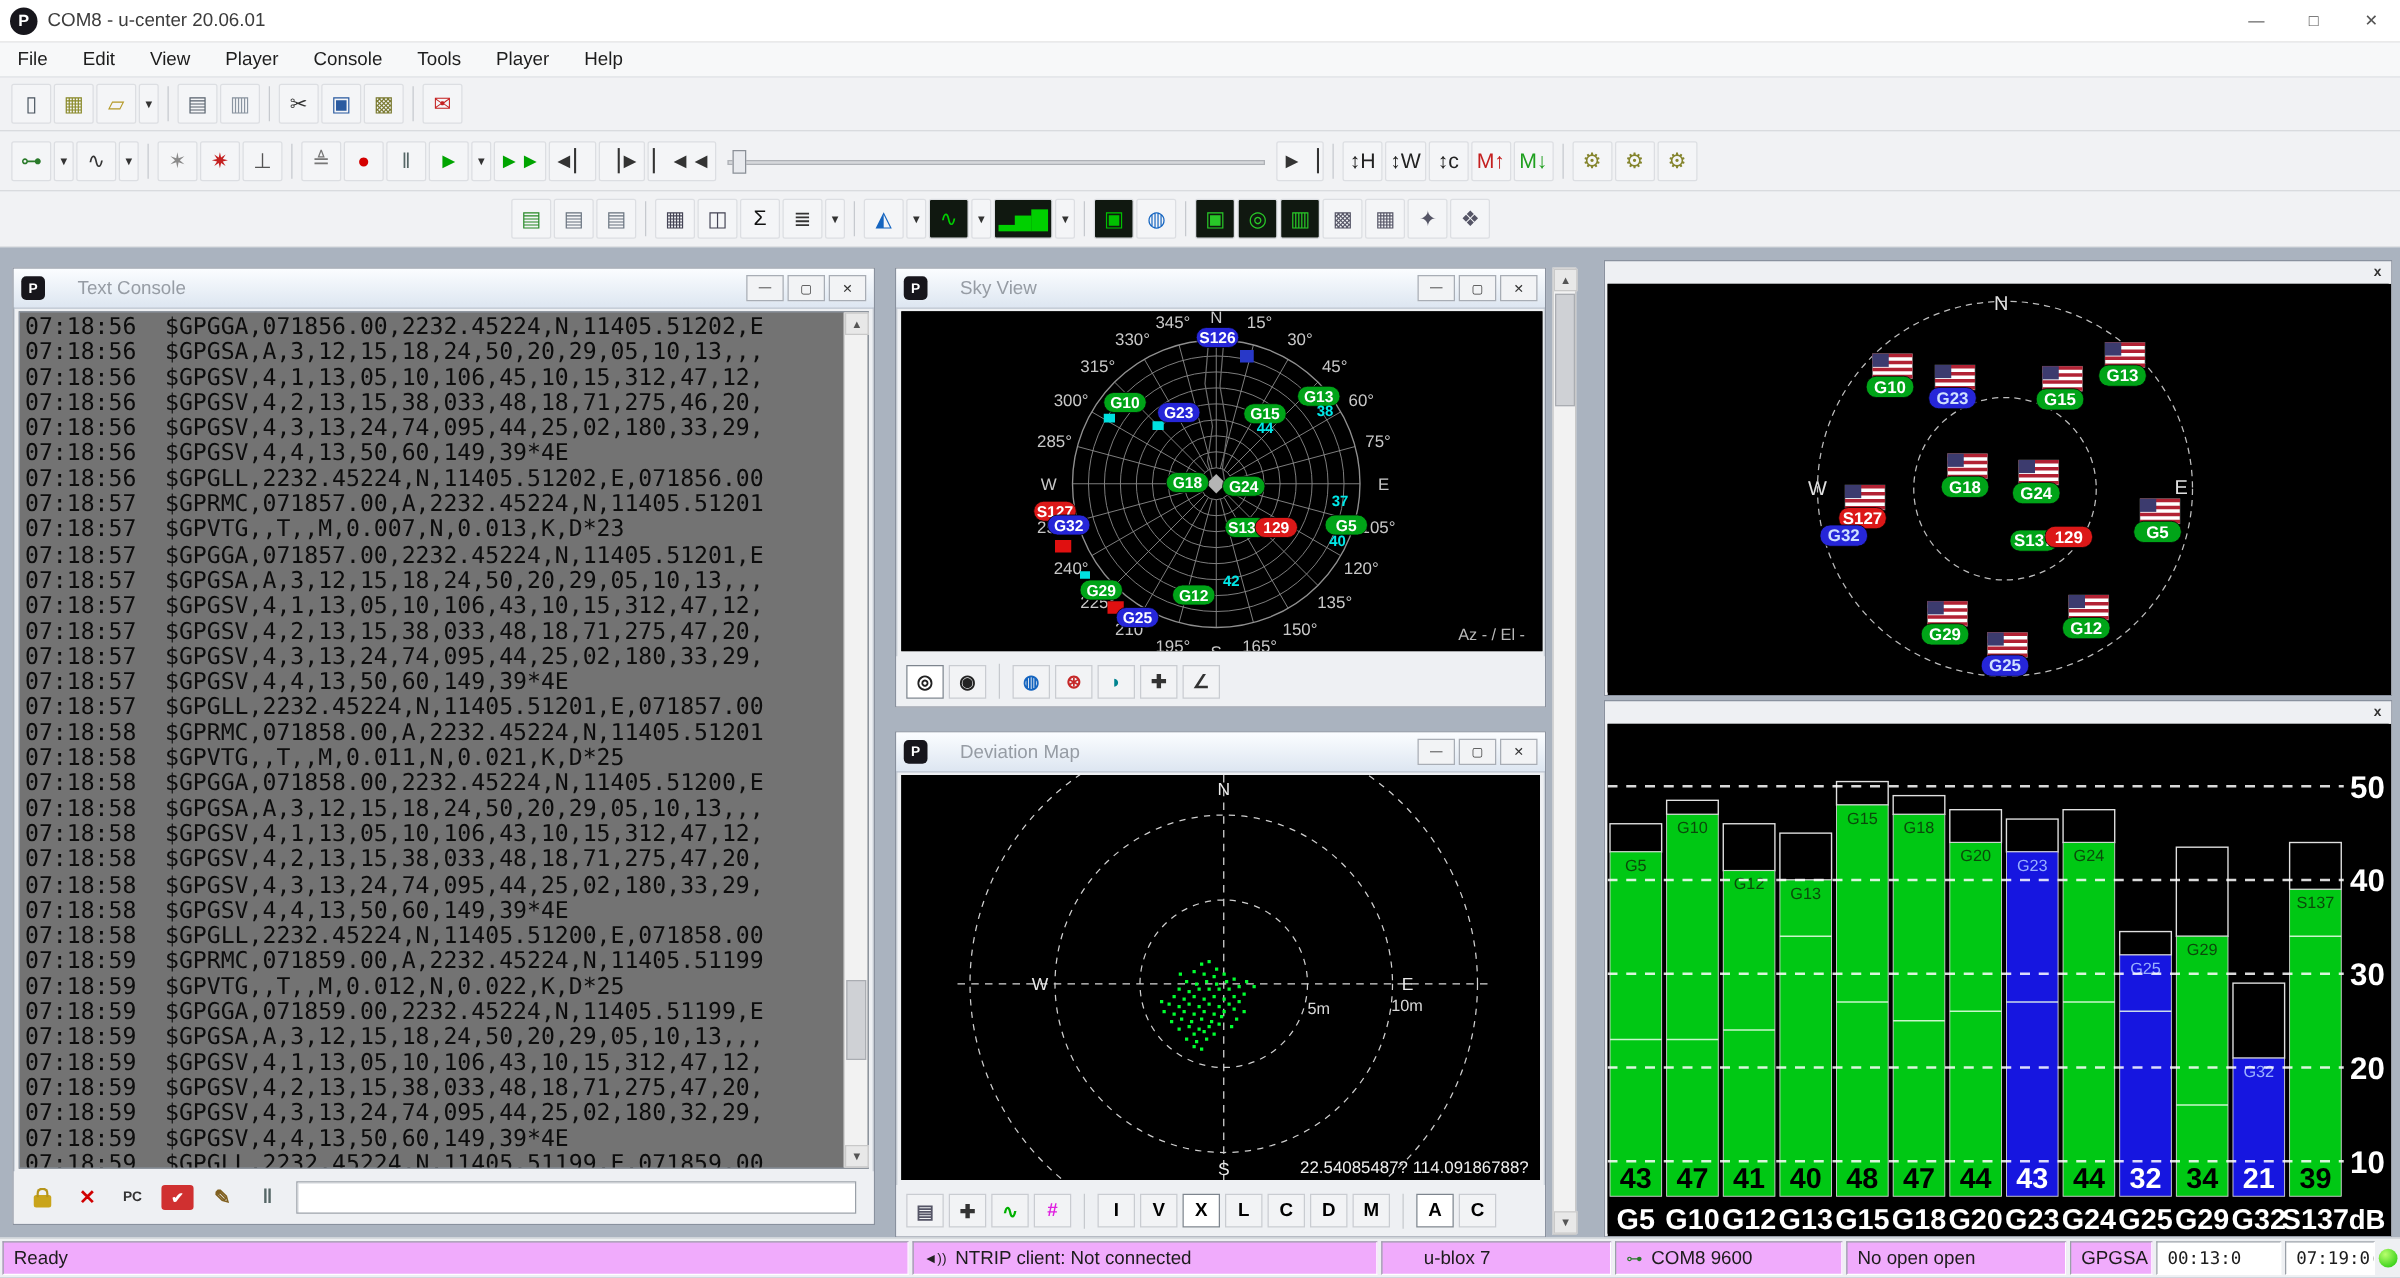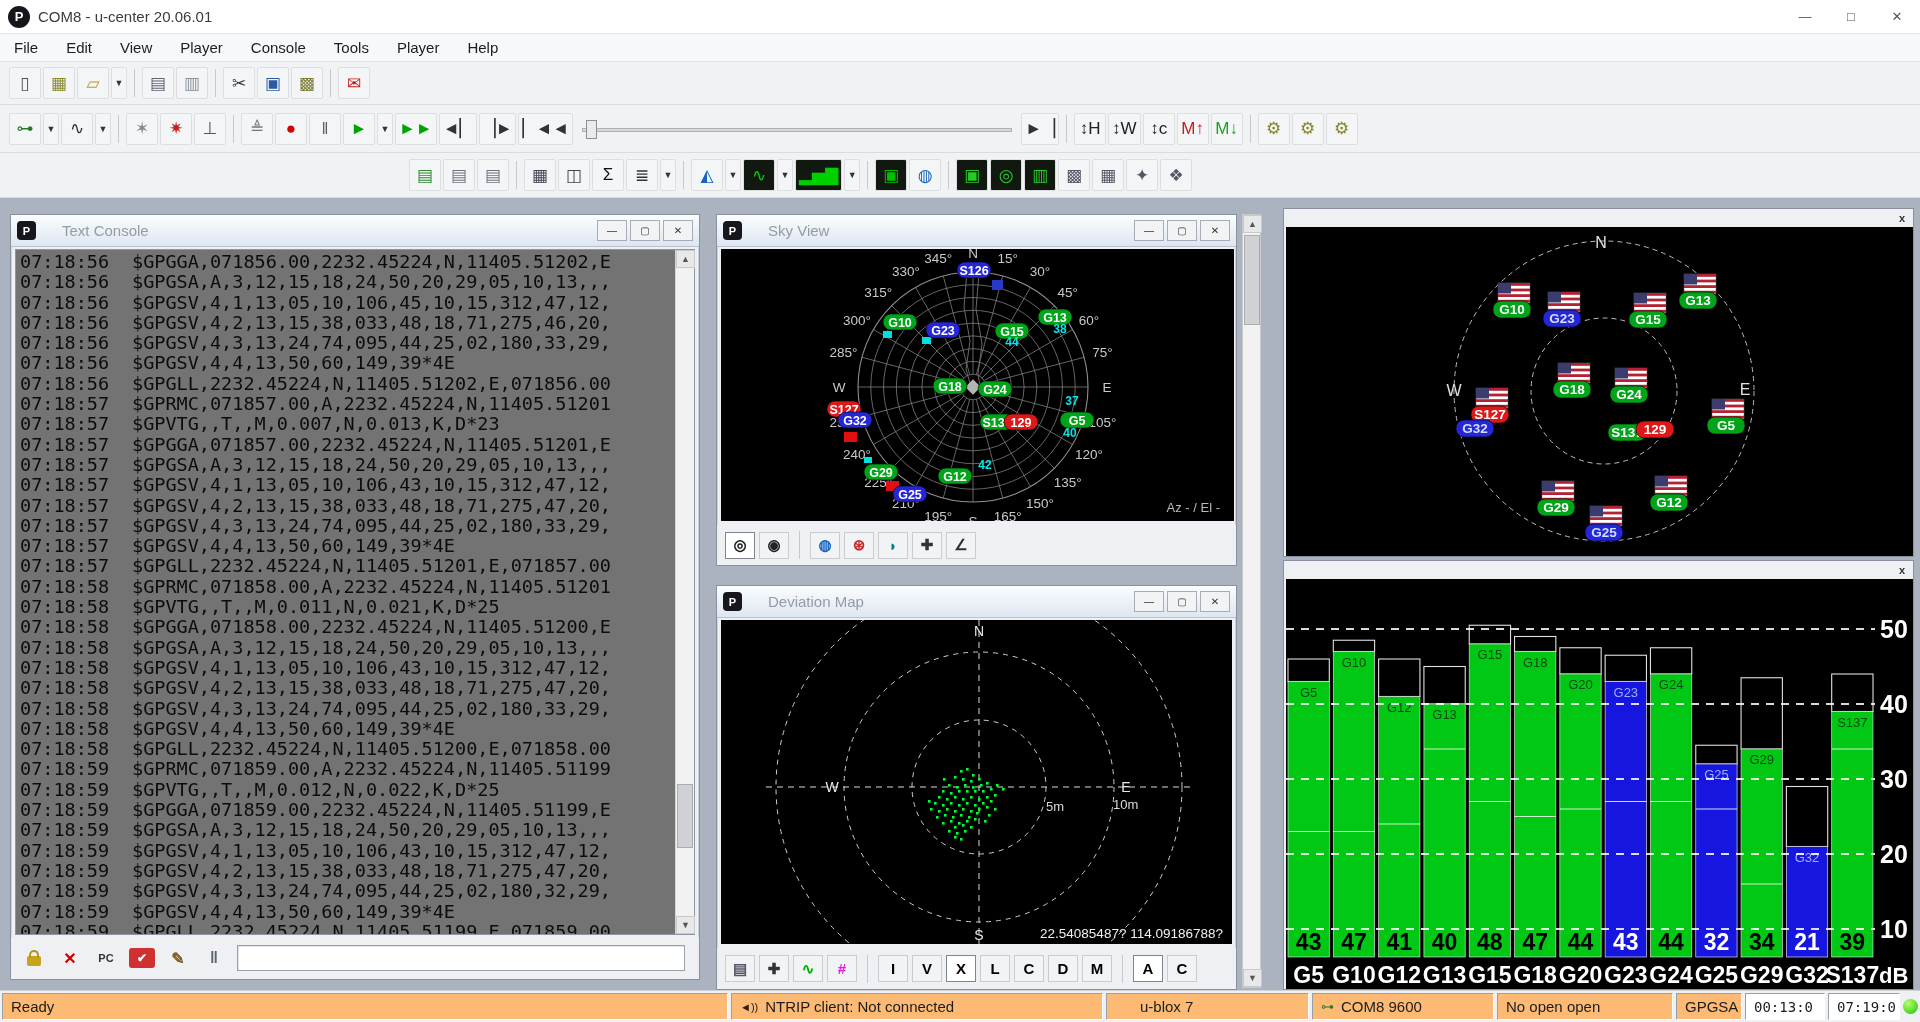--- a/index.html
+++ b/index.html
@@ -62,21 +62,21 @@
   .azel { position:absolute; right:14px; bottom:6px; color:#b9b9b9; font-size:13px; }
 
   
   .dock { position:absolute; background:#eef0f3; border:1px solid #89919e; }
   .dock-strip { height:18px; display:flex; align-items:center; justify-content:flex-end; padding-right:4px; }
   .dock-x { width:14px; height:14px; font-size:11px; font-weight:bold; color:#333; display:flex; align-items:center; justify-content:center; }
   .dock-body { position:absolute; left:2px; right:2px; top:18px; bottom:2px; background:#000; }
 
   
   .statusbar { position:absolute; left:0; top:990px; width:1920px; height:32px; background:#eef0f3; border-top:1px solid #cfd3d8; display:flex; align-items:stretch; padding:2px; gap:3px; font-size:15px; color:#1c1c1c; }
-  .seg { border:1px solid; border-color:#9aa0a8 #ffffff #ffffff #9aa0a8; display:flex; align-items:center; padding:0 8px; gap:7px; background:#fdba74; overflow:hidden; white-space:nowrap; }
+  .seg { border:1px solid; border-color:#9aa0a8 #ffffff #ffffff #9aa0a8; display:flex; align-items:center; padding:0 8px; gap:7px; background:#f0abfc; overflow:hidden; white-space:nowrap; }
   .seg.white { background:#fff; font-family:"DejaVu Sans Mono", monospace; font-size:14px; }
   .led { width:15px; height:15px; border-radius:50%; background:radial-gradient(circle at 35% 30%, #b9ff6e, #14c400); align-self:center; }
 
   svg text { font-family:"Liberation Sans", sans-serif; }
 </style>
 </head>
 <body>
 
 <div class="root">
 
@@ -851,34 +851,34 @@
   </div>
 
   <div class="statusbar">
     <div class="seg" style="flex:1;">
         <span>Ready</span>
       </div>
     <div class="seg" style="width:372px;">
       <span style="font-size:11px; color:#222;">◄))</span>
       <span>NTRIP client: Not connected</span>
     </div>
-    <div class="seg" style="width:203px;padding-left:33px;">
+    <div class="seg" style="width:184px;padding-left:33px;">
         <span>u-blox 7</span>
       </div>
     <div class="seg" style="width:182px;">
       <span style="font-size:13px; color:#2a7a2a;">⊶</span>
       <span>COM8 9600</span>
     </div>
     <div class="seg" style="width:176px;">
         <span>No open open</span>
       </div>
     <div class="seg" style="width:66px;">
         <span>GPGSA</span>
       </div>
-    <div class="seg white" style="width:80px;">
+    <div class="seg white" style="width:100px;">
         <span>00:13:0</span>
       </div>
     <div class="seg white" style="width:72px;">
         <span>07:19:0(</span>
       </div>
     <div class="led"></div>
   </div>
 
 </div>
 

